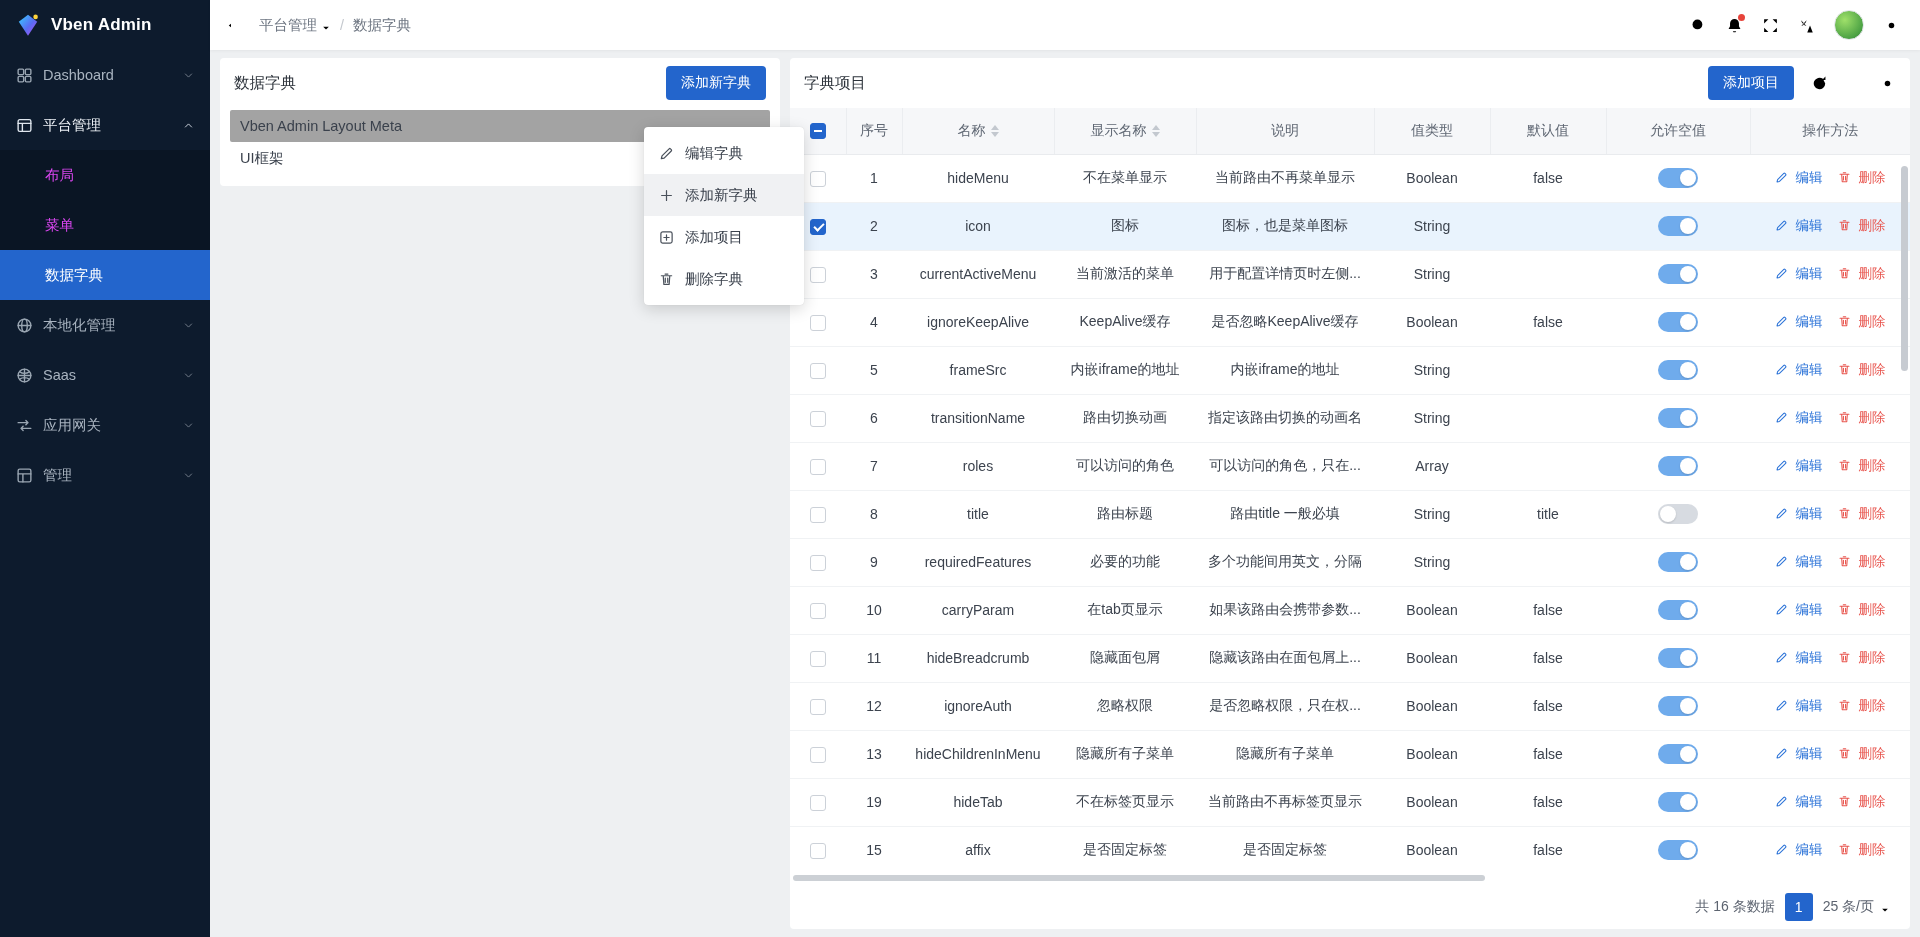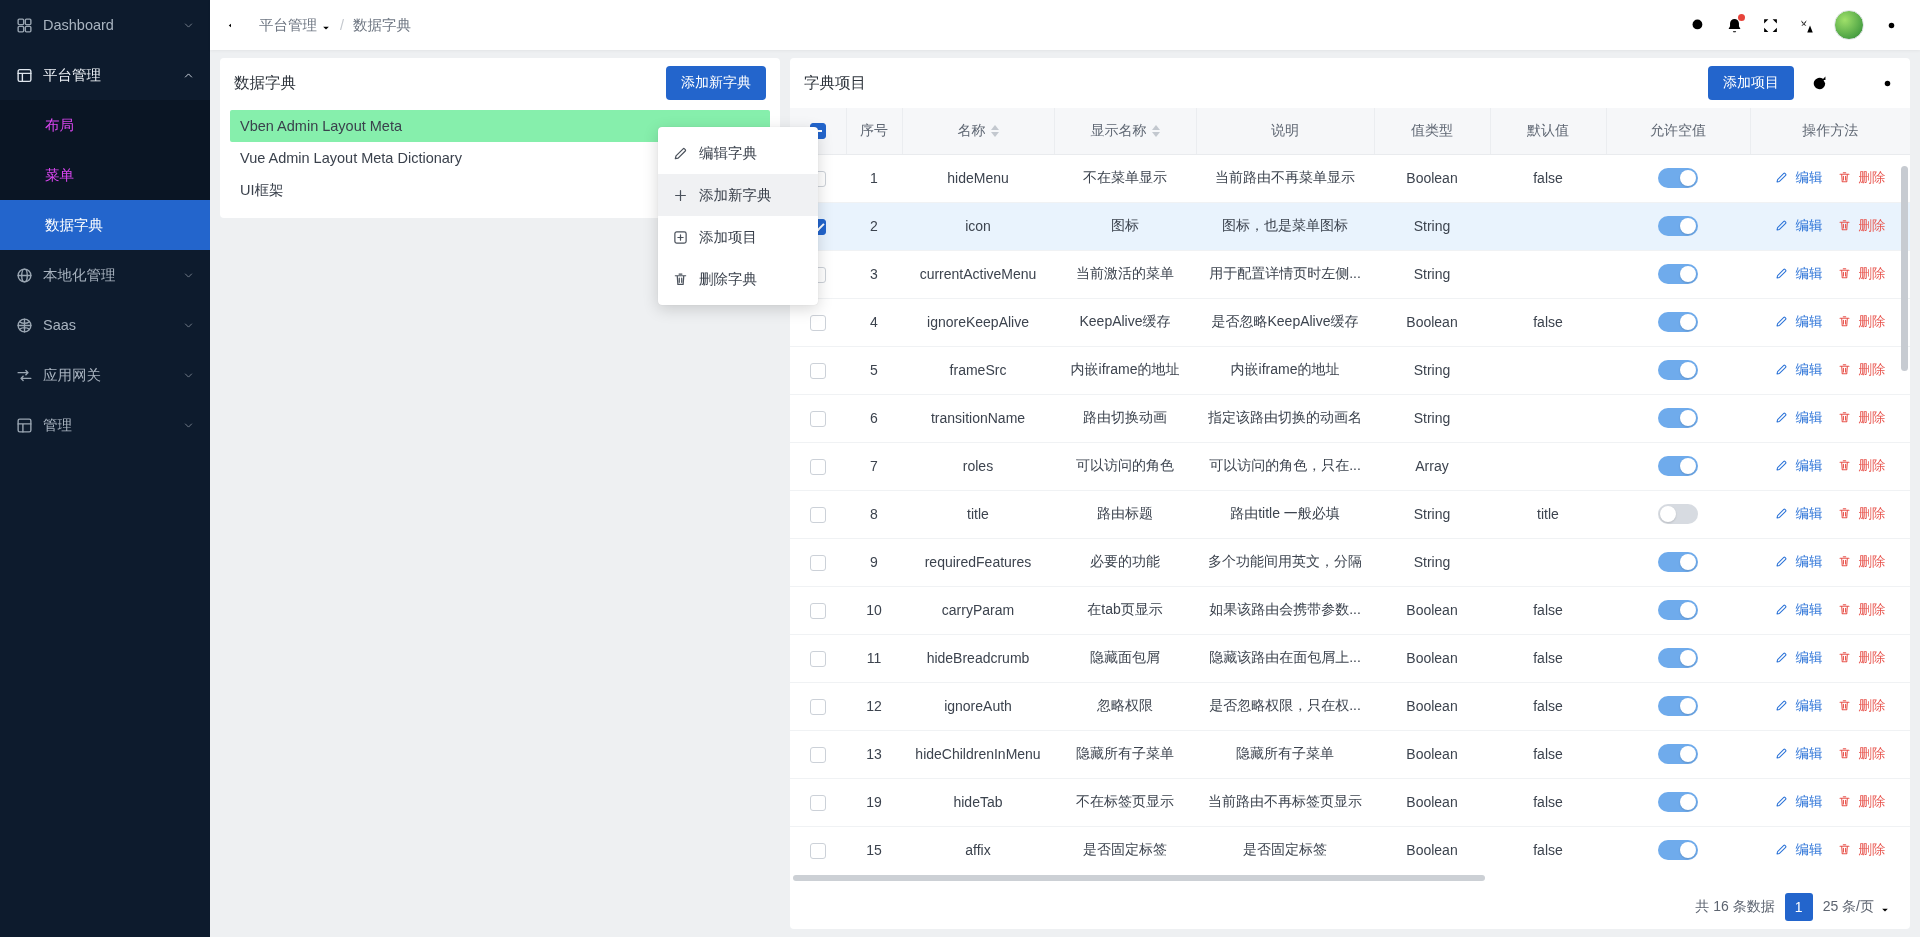--- a/index.html
+++ b/index.html
@@ -41,24 +41,24 @@
   
   .content{flex:1;position:relative;padding:8px 10px;display:flex;gap:10px;align-items:flex-start;min-height:0}
   .card{background:#fff;border-radius:4px}
   .card-head{height:50px;display:flex;align-items:center;justify-content:space-between;padding:0 14px}
   .card-title{font-size:15.5px;color:#2e343c;font-weight:500}
   .btn-primary{background:var(--primary);color:#fff;border:none;border-radius:4px;height:34px;padding:0 15px;font-size:14px;cursor:pointer;font-family:inherit;white-space:nowrap}
 
   .dict-card{width:560px}
   .dict-list{padding:2px 10px 12px}
   .dict-item{height:32px;display:flex;align-items:center;padding:0 10px;font-size:14.5px;color:#3a414c;cursor:pointer;border-radius:2px;white-space:nowrap}
-  .dict-item.selected{background:#86efac}
+  .dict-item.selected{background:#a3a3a3}
 
   
-  .ctx-menu{position:absolute;left:448px;top:77px;width:160px;background:#fff;border-radius:4px;box-shadow:0 4px 16px rgba(0,0,0,.16),0 0 1px rgba(0,0,0,.15);padding:5px 0;z-index:20}
+  .ctx-menu{position:absolute;left:434px;top:77px;width:160px;background:#fff;border-radius:4px;box-shadow:0 4px 16px rgba(0,0,0,.16),0 0 1px rgba(0,0,0,.15);padding:5px 0;z-index:20}
   .ctx-item{height:42px;display:flex;align-items:center;gap:11px;padding:0 15px;font-size:14.5px;color:#3a414c;cursor:pointer}
   .ctx-item.hover{background:#f0f1f3}
   .ctx-item .ic{width:15px;height:15px;color:#4a515b}
 
   
   .items-card{flex:1;align-self:stretch;display:flex;flex-direction:column;min-width:0;position:relative}
   .toolbar-right{display:flex;align-items:center;gap:17px}
   .tool-ic{width:17px;height:17px;color:#555d68;cursor:pointer}
 
   .table-wrap{flex:1;overflow:hidden;position:relative}
@@ -98,20 +98,36 @@
   .page-num{width:28px;height:28px;background:var(--primary);color:#fff;display:flex;align-items:center;justify-content:center;border-radius:3px;cursor:pointer}
   .page-size{display:flex;align-items:center;gap:6px;cursor:pointer}
   .page-size .chev{width:10px;height:10px;color:#98a0aa}
 </style>
 </head>
 <body>
 
 <div class="app">
 
   <aside class="sidebar">
+    <div class="logo">
+      <span class="logo-mark">
+        <svg viewBox="0 0 24 24">
+          <defs>
+              <linearGradient id="lg1" x1="0" y1="0" x2="1" y2="1">
+            <stop offset="0" stop-color="#35d0fe"></stop>
+                <stop offset=".55" stop-color="#5a6cf3"></stop>
+                <stop offset="1" stop-color="#b84df1"></stop>
+          </linearGradient>
+            </defs>
+          <path d="M12 2.5l8.5 6.5L12 22 3.5 9z" fill="url(#lg1)"></path>
+          <circle cx="19" cy="4.5" r="2.1" fill="#ffd43b"></circle>
+        </svg>
+      </span>
+      <span class="logo-text">Vben Admin</span>
+    </div>
     <nav id="sidebar-nav">
         <div class="side-item">
           <span class="ic ">
             <svg viewBox="0 0 16 16">
               <rect x="2" y="2" width="5.2" height="5.2" rx="1"></rect>
               <rect x="8.8" y="2" width="5.2" height="5.2" rx="1"></rect>
               <rect x="2" y="8.8" width="5.2" height="5.2" rx="1"></rect>
               <rect x="8.8" y="8.8" width="5.2" height="5.2" rx="1"></rect>
             </svg>
           </span>
@@ -256,23 +272,20 @@
     <div class="content">
 
       <section class="card dict-card">
         <div class="card-head">
           <span class="card-title">数据字典</span>
           <button class="btn-primary">添加新字典</button>
         </div>
         <div class="dict-list" id="dict-list">
             <div class="dict-item selected">
               <span>Vben Admin Layout Meta</span>
-            </div>
-            <div class="dict-item">
-              <span>Vue Admin Layout Meta Dictionary</span>
             </div>
             <div class="dict-item">
               <span>UI框架</span>
             </div>
           </div>
       </section>
 
       <div class="ctx-menu" id="ctx-menu">
           <div class="ctx-item">
             <span class="ic ">

